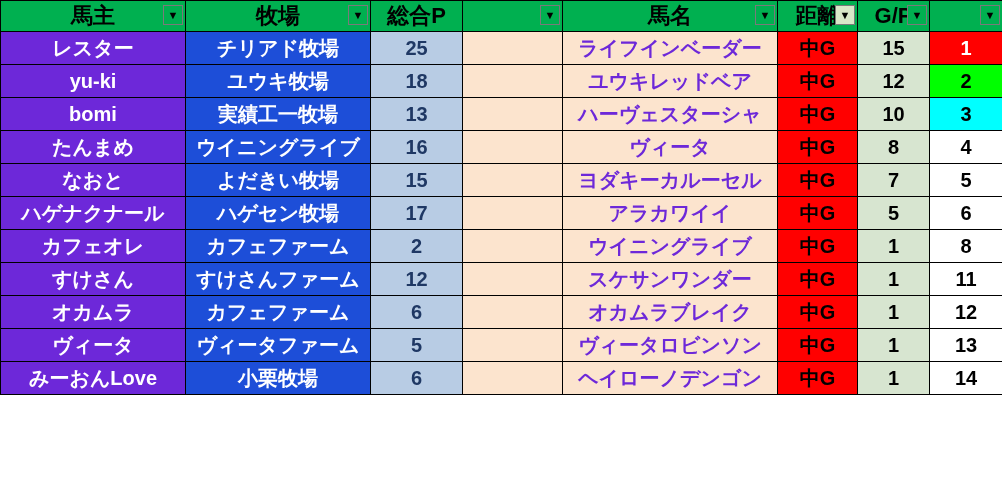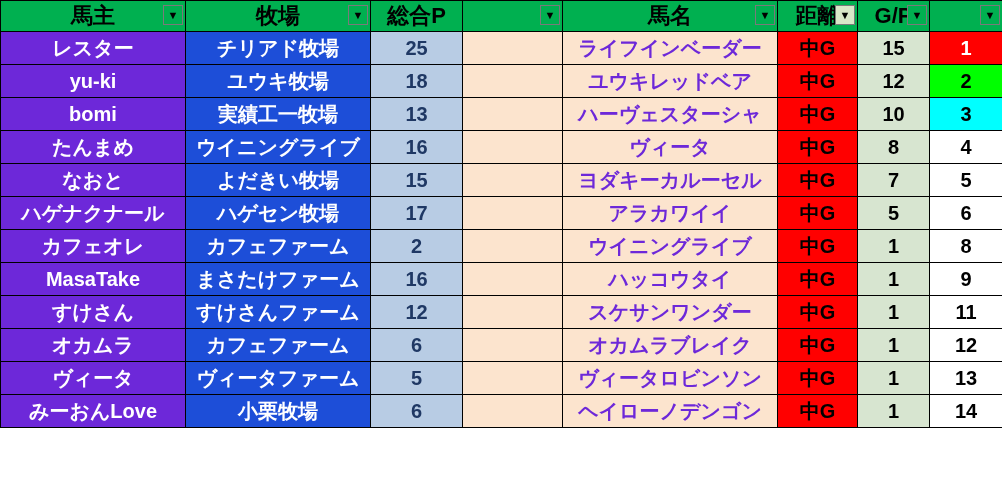--- a/index.html
+++ b/index.html
@@ -268,30 +268,20 @@
           <td class="c-owner">カフェオレ</td>
           <td class="c-farm">カフェファーム</td>
           <td class="c-points">2</td>
           <td class="c-blank"></td>
           <td class="c-horse">ウイニングライブ</td>
           <td class="c-dist">中G</td>
           <td class="c-gp">1</td>
           <td class="c-rank">8</td>
         </tr>
         <tr class="data-row">
-          <td class="c-owner">MasaTake</td>
-          <td class="c-farm">まさたけファーム</td>
-          <td class="c-points">16</td>
-          <td class="c-blank"></td>
-          <td class="c-horse">ハッコウタイ</td>
-          <td class="c-dist">中G</td>
-          <td class="c-gp">1</td>
-          <td class="c-rank">9</td>
-        </tr>
-        <tr class="data-row">
           <td class="c-owner">すけさん</td>
           <td class="c-farm">すけさんファーム</td>
           <td class="c-points">12</td>
           <td class="c-blank"></td>
           <td class="c-horse">スケサンワンダー</td>
           <td class="c-dist">中G</td>
           <td class="c-gp">1</td>
           <td class="c-rank">11</td>
         </tr>
         <tr class="data-row">

